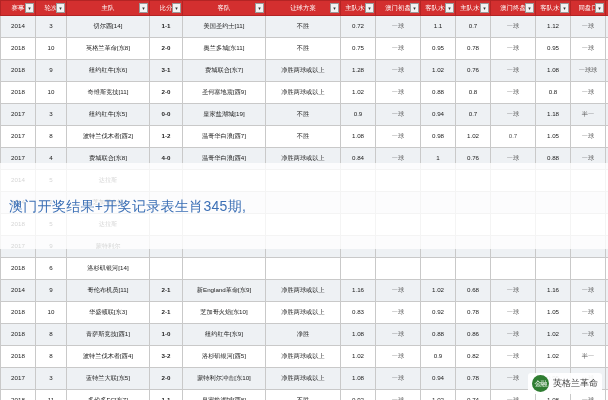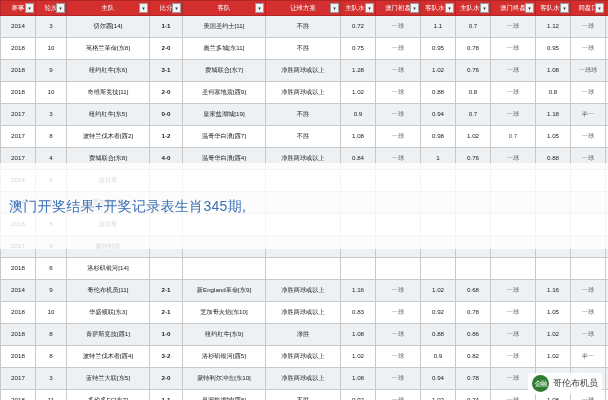--- a/index.html
+++ b/index.html
@@ -405,14 +405,14 @@
       </tbody>
   </table>
 </div>
 
 <div id="wm">
   <div class="l1">澳门开奖结果+开奖记录表生肖345期,</div>
 </div>
 
 <div id="badge">
   <span class="logo">金融</span>
-  <span class="btxt">哥伦布机员</span>
+  <span class="btxt">英格兰革命</span>
 </div>
 
 </body></html>

